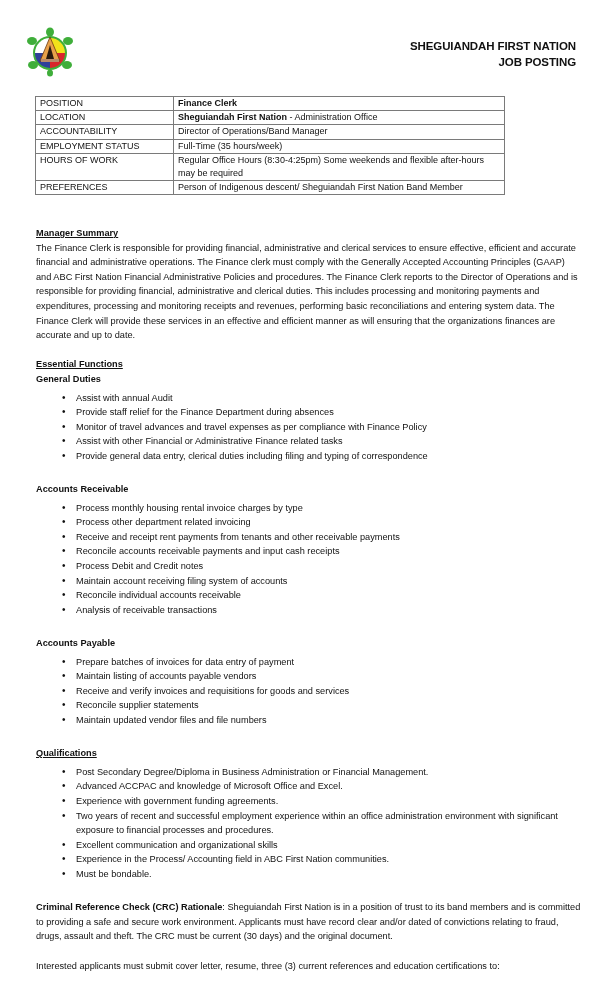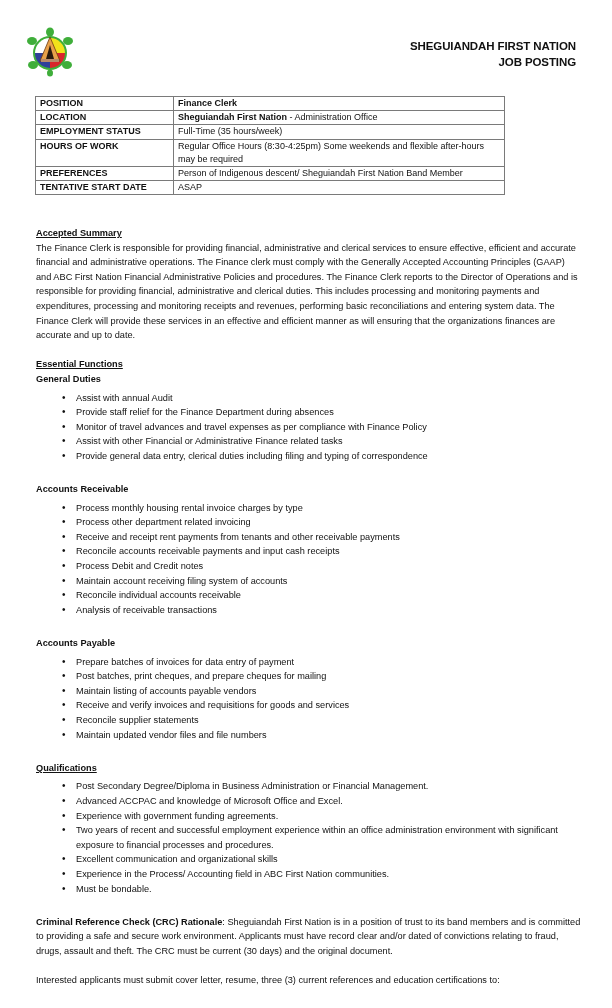--- a/index.html
+++ b/index.html
@@ -13,21 +13,21 @@
       position: absolute; right: 36px; top: 38px; text-align: right;
       font-weight: bold; font-size: 11.5px; line-height: 16px; letter-spacing: -0.1px;
     }
     table.info {
       position: absolute; left: 35px; top: 96px; width: 470px;
       border-collapse: collapse; font-size: 9px;
     }
     table.info td {
       border: 1px solid #7a7a7a; padding: 0 4px; line-height: 13.2px; vertical-align: top;
     }
-    table.info td.label { width: 129px; font-weight: bold; }
+    table.info td.label { width: 129px; font-weight: normal; }
     .content { position: absolute; left: 36px; top: 226px; width: 545px; line-height: 14.6px; }
     .sec-title { font-weight: bold; text-decoration: underline; }
     .sub-title { font-weight: bold; }
     p { margin: 0; }
     ul { margin: 4px; padding: 0 0 0 36px; list-style: none; }
     ul li { position: relative; }
     ul li::before {
       content: "\2022"; position: absolute; left: -14px; top: 0; font-size: 10px;
     }
     .gap { height: 14.6px; }
@@ -70,41 +70,41 @@
   <tbody id="info-rows">
       <tr>
         <td class="label">POSITION</td>
         <td><span class="bold">Finance Clerk</span><span></span></td>
       </tr>
       <tr>
         <td class="label">LOCATION</td>
         <td><span class="bold">Sheguiandah First Nation</span><span> - Administration Office</span></td>
       </tr>
       <tr>
+        <td class="label">ACCOUNTABILITY</td>
+        <td><span class="bold"></span><span>Director of Operations/Band Manager</span></td>
+      </tr>
+      <tr>
         <td class="label">EMPLOYMENT STATUS</td>
         <td><span class="bold"></span><span>Full-Time (35 hours/week)</span></td>
       </tr>
       <tr>
         <td class="label">HOURS OF WORK</td>
         <td><span class="bold"></span><span>Regular Office Hours (8:30-4:25pm) Some weekends and flexible after-hours may be required</span></td>
       </tr>
       <tr>
         <td class="label">PREFERENCES</td>
         <td><span class="bold"></span><span>Person of Indigenous descent/ Sheguiandah First Nation Band Member</span></td>
       </tr>
-      <tr>
-        <td class="label">TENTATIVE START DATE</td>
-        <td><span class="bold"></span><span>ASAP</span></td>
-      </tr>
     </tbody>
 </table>
 
 <div class="content">
   <section>
-    <div class="sec-title">Accepted Summary</div>
+    <div class="sec-title">Manager Summary</div>
     <p>The Finance Clerk is responsible for providing financial, administrative and clerical services to ensure effective, efficient and accurate financial and administrative operations. The Finance clerk must comply with the Generally Accepted Accounting Principles (GAAP) and ABC First Nation Financial Administrative Policies and procedures. The Finance Clerk reports to the Director of Operations and is responsible for providing financial, administrative and clerical duties. This includes processing and monitoring payments and expenditures, processing and monitoring receipts and revenues, performing basic reconciliations and entering system data. The Finance Clerk will provide these services in an effective and efficient manner as will ensuring that the organizations finances are accurate and up to date.</p>
   </section>
   <div class="gap"></div>
 
   <section>
     <div class="sec-title">Essential Functions</div>
     <div class="sub-title">General Duties</div>
     <ul>
         <li>Assist with annual Audit</li>
         <li>Provide staff relief for the Finance Department during absences</li>
@@ -121,21 +121,20 @@
         <li>Reconcile accounts receivable payments and input cash receipts</li>
         <li>Process Debit and Credit notes</li>
         <li>Maintain account receiving filing system of accounts</li>
         <li>Reconcile individual accounts receivable</li>
         <li>Analysis of receivable transactions</li>
       </ul>
     <div class="gap"></div>
     <div class="sub-title">Accounts Payable</div>
     <ul>
         <li>Prepare batches of invoices for data entry of payment</li>
-        <li>Post batches, print cheques, and prepare cheques for mailing</li>
         <li>Maintain listing of accounts payable vendors</li>
         <li>Receive and verify invoices and requisitions for goods and services</li>
         <li>Reconcile supplier statements</li>
         <li>Maintain updated vendor files and file numbers</li>
       </ul>
   </section>
   <div class="gap"></div>
 
   <section>
     <div class="sec-title">Qualifications</div>

